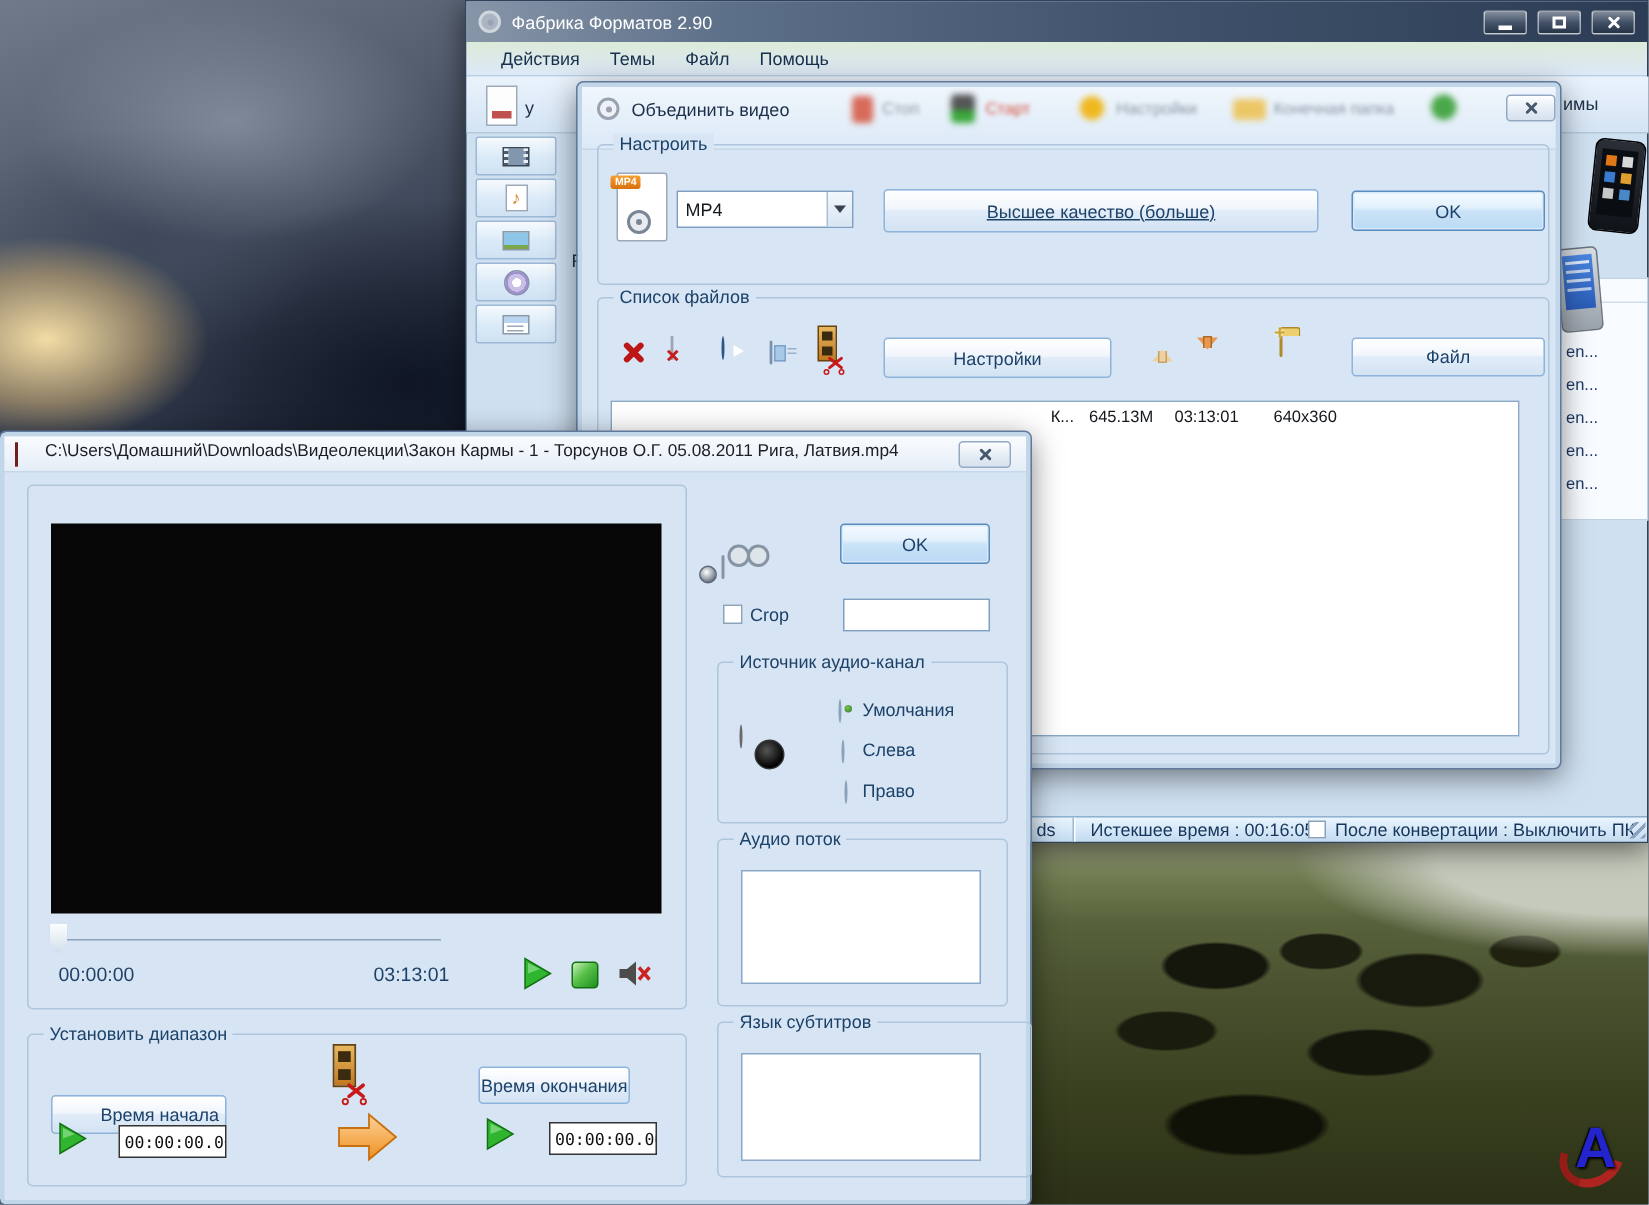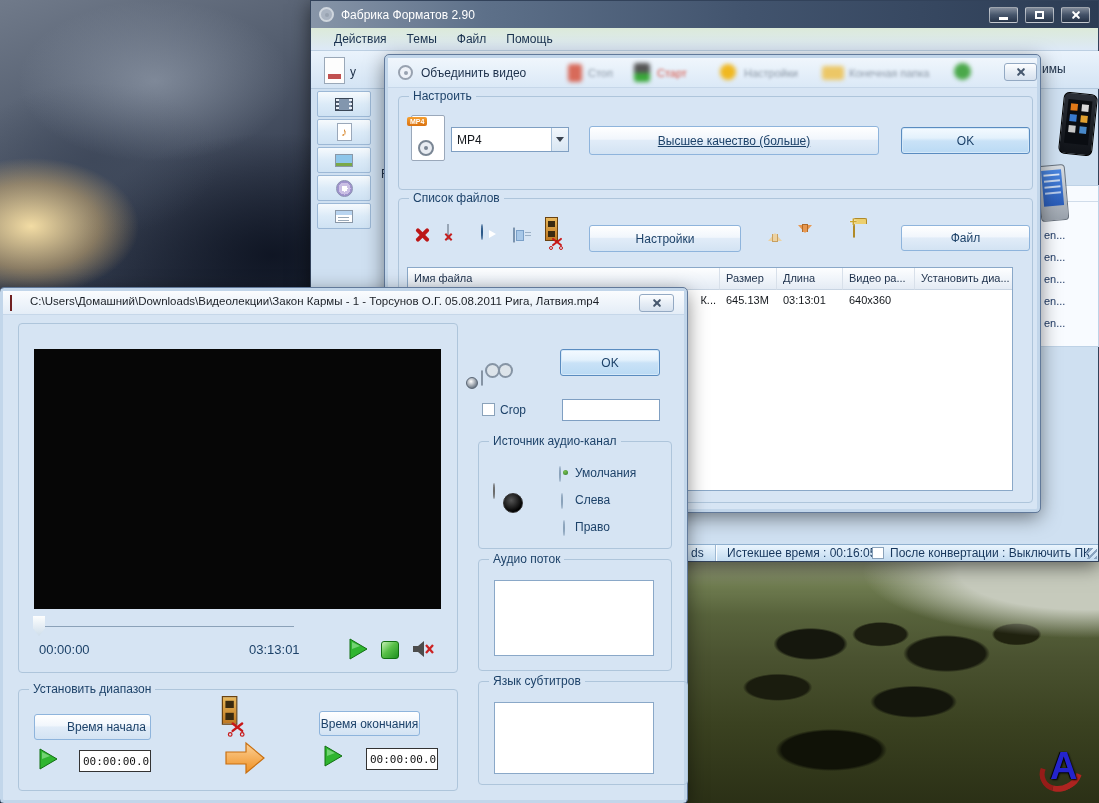--- a/index.html
+++ b/index.html
@@ -95,21 +95,21 @@
   
   .statusbar { left:0; bottom:0; width:787px; height:17px;
     background:linear-gradient(#eaf5fe,#c3dbf0); border-top:1px solid #8fb0cf;
     color:#16365c; font-size:12px; }
   .grip { width:11px; height:11px;
     background:repeating-linear-gradient(135deg,transparent 0 3px,#8aa4c0 3px 5px); }
 
   
   .dlg { background:#d7e5f4; border:3px solid #c2d6ea; outline:1px solid #61799a;
     border-radius:4px; box-shadow:0 5px 20px rgba(0,0,0,.5); }
-  .dlg-title { position:relative; height:30px;
+  .dlg-title { position:relative; height:42px;
     background:linear-gradient(180deg,#f0f6fc,#dbe9f7); border-bottom:1px solid #c6d7e9;
     font-size:12px; color:#1c2f4a; }
   .closebtn { display:flex; align-items:center; justify-content:center;
     background:linear-gradient(180deg,#fdfeff,#e7eef6 50%,#d6e1ee);
     border:1px solid #93a9c3; border-radius:3px; }
   .grp { position:absolute; border:1px solid #aec5db; border-radius:4px; }
   .grp-label { position:absolute; top:-8px; left:10px; padding:0 4px; background:#d7e5f4;
     color:#1d4269; font-size:12px; white-space:nowrap; }
   .btn { position:absolute; display:flex; align-items:center; justify-content:center;
     background:linear-gradient(180deg,#ffffff 0%,#f1f6fc 45%,#e1ecf8 50%,#d3e3f3 100%);
@@ -330,27 +330,20 @@
       <span class="sc-dot" style="left:6px; top:29px;"></span>
       <span class="sc-dot" style="left:16px; top:29px;"></span>
     </div>
     <div class="btn" style="left:190px; top:26px; width:152px; height:27px;">Настройки</div>
     <span class="abs ar" style="left:360px; top:27px;"><span class="tri-up"></span><span class="stem-up"></span></span>
     <span class="abs ar" style="left:390px; top:27px;"><span class="tri-dn"></span><span class="stem-dn"></span></span>
     <span class="abs ic-folder" style="left:448px; top:24px;"></span>
     <div class="btn" style="left:502px; top:26px; width:129px; height:26px;">Файл</div>
 
     <div class="abs" style="left:8px; top:68px; width:606px; height:224px; background:#fff; border:1px solid #8aa8c8;">
-      <div class="lt-head">
-        <div style="width:312px;">Имя файла</div>
-        <div style="width:57px;">Размер</div>
-        <div style="width:66px;">Длина</div>
-        <div style="width:72px;">Видео ра...</div>
-        <div style="width:97px; border-right:none;">Установить диа...</div>
-      </div>
       <div class="lt-row">
         <div style="width:312px; text-align:right; padding-right:4px;">К...</div>
         <div style="width:57px;">645.13M</div>
         <div style="width:66px;">03:13:01</div>
         <div style="width:72px;">640x360</div>
         <div style="width:97px;"></div>
       </div>
     </div>
   </div>
 </div>
@@ -407,21 +400,21 @@
   </div>
 
   <div class="grp" style="left:475px; top:390px; width:210px; height:104px;">
     <span class="grp-label" style="background:#d6e4f3;">Язык субтитров</span>
     <div class="whitebox" style="left:15px; top:20px; width:160px; height:72px;"></div>
   </div>
 
   
   <div class="grp" style="left:15px; top:398px; width:440px; height:102px;">
     <span class="grp-label" style="background:#d6e4f3;">Установить диапазон</span>
-    <div class="btn" style="left:15px; top:24px; width:117px; height:26px;padding-left:28px;">Время начала</div>
+    <div class="btn" style="left:15px; top:40px; width:117px; height:26px;padding-left:28px;">Время начала</div>
     <div class="abs" style="left:198px; top:6px; width:32px; height:38px; transform:scale(1.2); transform-origin:top left;">
       <span class="clipfilm" style="left:4px; top:0;"></span>
       <span class="sc-bar" style="left:11px; top:25px; transform:rotate(38deg);"></span>
       <span class="sc-bar" style="left:11px; top:25px; transform:rotate(-38deg);"></span>
       <span class="sc-dot" style="left:9px; top:30px;"></span>
       <span class="sc-dot" style="left:19px; top:30px;"></span>
     </div>
     <div class="btn" style="left:300px; top:21px; width:101px; height:25px;">Время окончания</div>
     <svg class="abs" style="left:18px; top:58px;" width="22" height="22" viewBox="0 0 22 22">
         <polygon points="3,1 3,21 20,11" fill="#2fb52f" stroke="#127012" stroke-width="1"></polygon>

